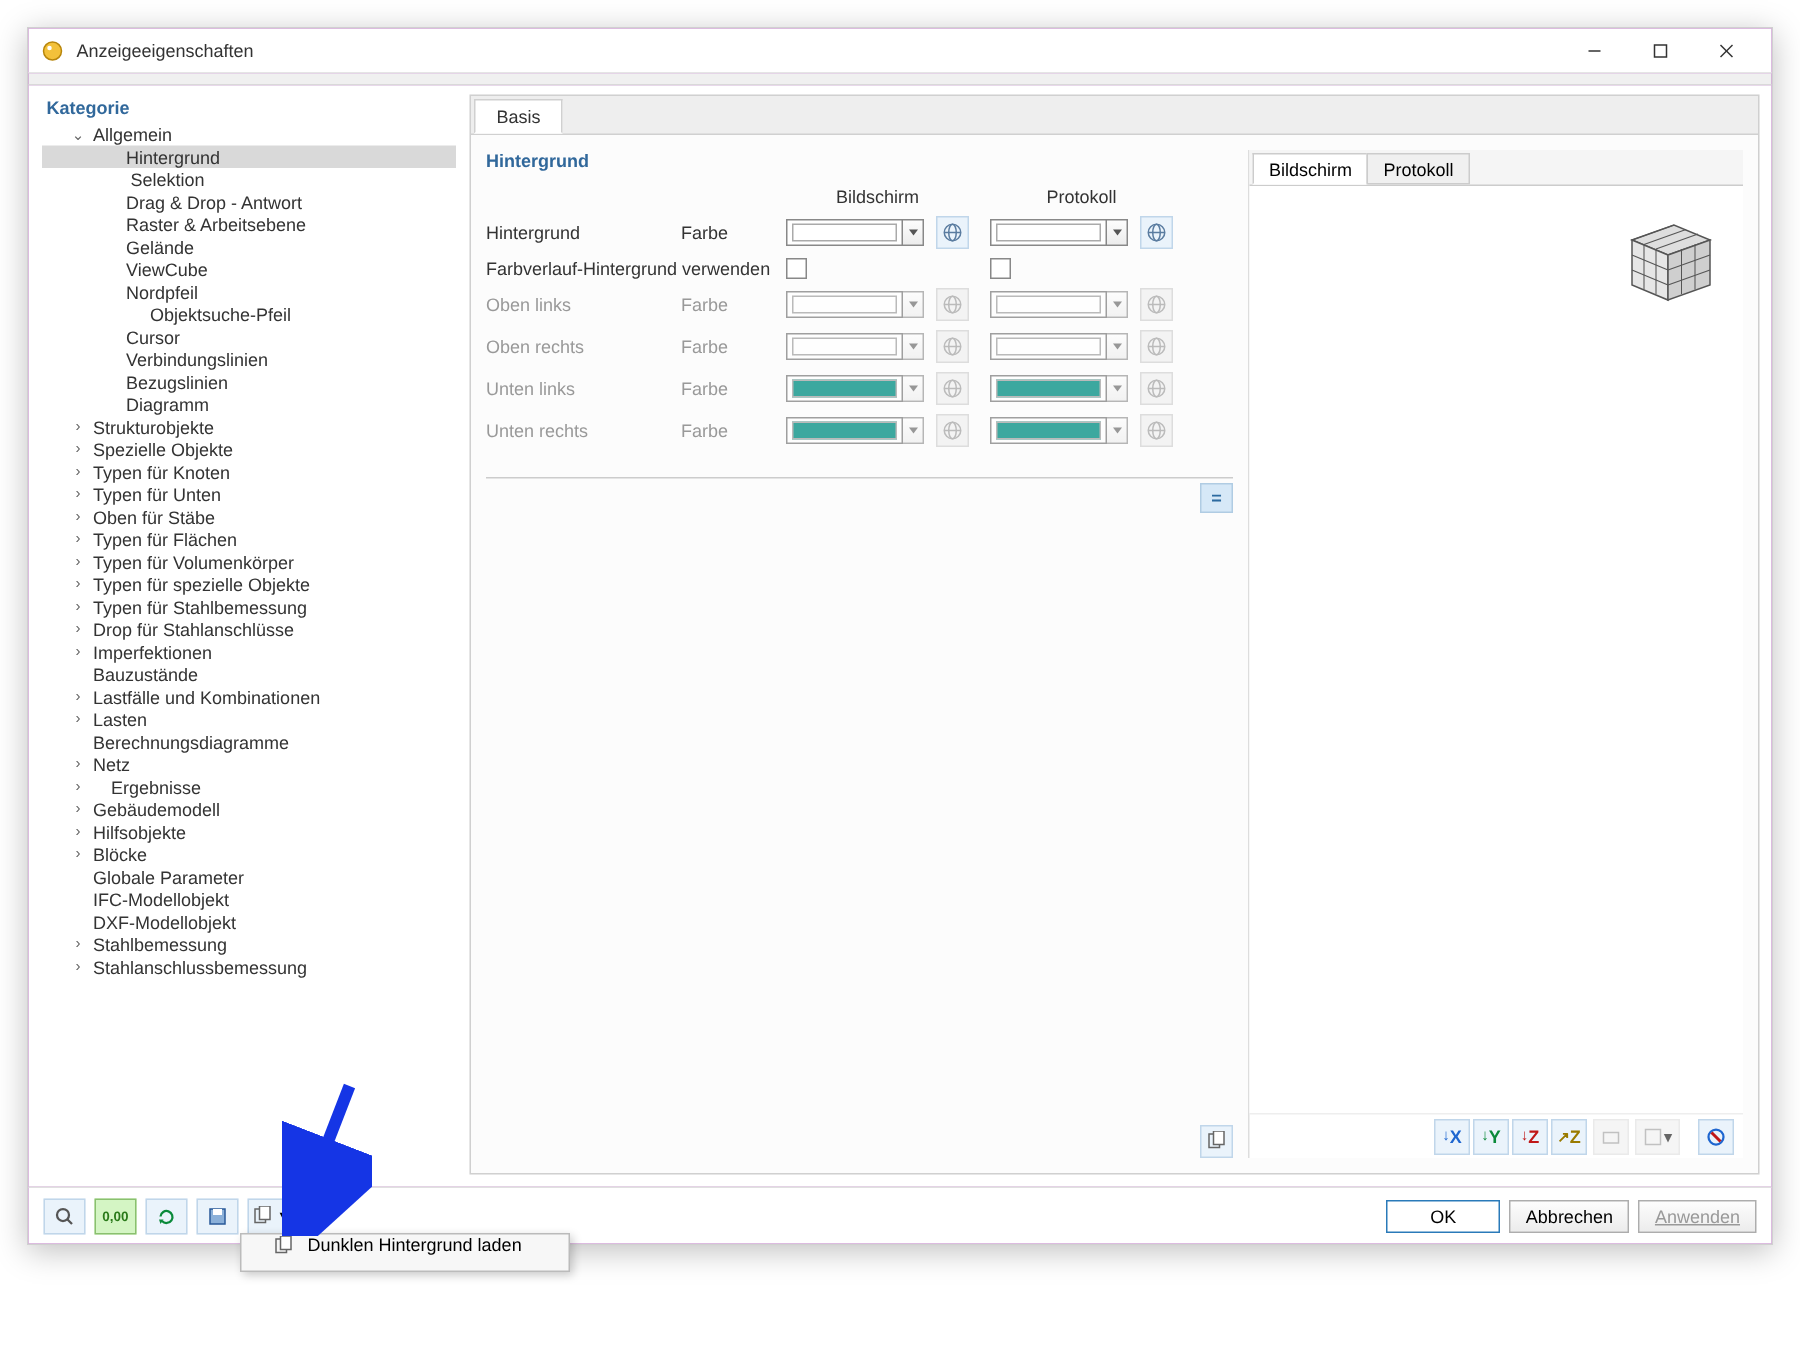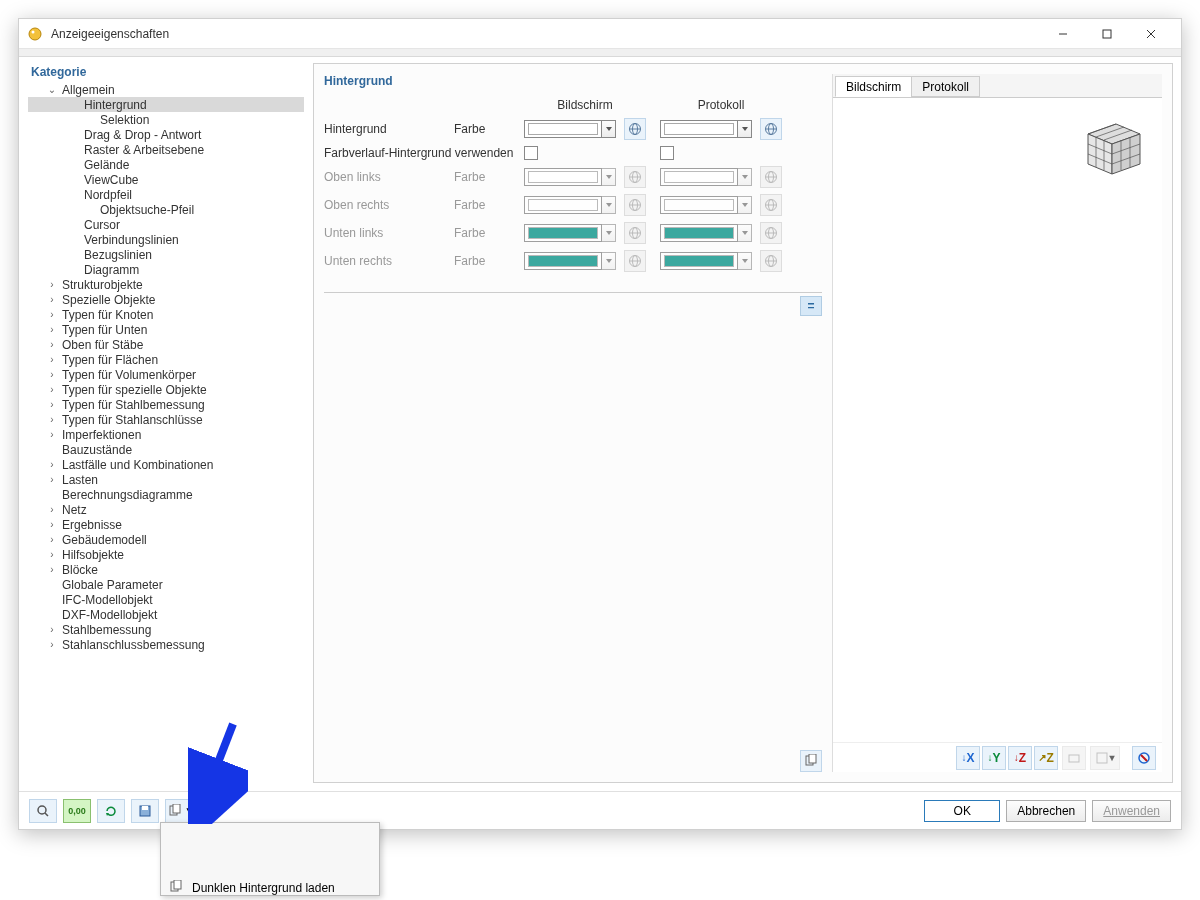--- a/index.html
+++ b/index.html
@@ -59,21 +59,21 @@
   
   .bottombar { height: 38px; border-top: 1px solid #e0e0e0; display: flex; align-items: center; padding: 0 10px; gap: 6px; background: #fff; }
   .bottombar .spacer-flex { flex: 1; }
   .btn { min-width: 76px; height: 22px; border: 1px solid #adadad; background: linear-gradient(#fdfdfd,#ececec); cursor: pointer; padding: 0 10px; }
   .btn.primary { border-color: #2a7ab9; background: #fff; }
   .btn.dis { color: #999; cursor: default; text-decoration: underline; }
   .smallbtn { width: 28px; height: 24px; border: 1px solid #c0d6ea; background: #eaf3fb; display: flex; align-items: center; justify-content: center; cursor: pointer; }
   .smallbtn.split { width: 34px; }
   
   .menu { position: absolute; left: 160px; top: 822px; width: 220px; background: #f7f7f7; border: 1px solid #bbb; box-shadow: 2px 2px 6px rgba(0,0,0,0.2); }
-  .menu-item { display: flex; align-items: flex-end; height: 24px; padding: 0 7px; cursor: pointer; gap: 8px; margin-top: 48px; }
+  .menu-item { display: flex; align-items: flex-start; height: 24px; padding: 0 20px; cursor: pointer; gap: 8px; }
   .menu-icon { width: 16px; height: 16px; display: flex; align-items: center; justify-content: center; }
   
   .arrow-annot { position: absolute; left: 188px; top: 714px; pointer-events: none; }
 </style>
 </head>
 <body>
 
 <div class="window">
 
   <div class="titlebar">
@@ -112,21 +112,21 @@
             <span style="margin-left:4px">Allgemein</span>
           </div>
           <div class="tree-item sel">
             <span class="spacer" style="width:36px"></span>
             <span class="exp"></span>
             <span style="margin-left:4px">Hintergrund</span>
           </div>
           <div class="tree-item">
             <span class="spacer" style="width:36px"></span>
             <span class="exp"></span>
-            <span style="margin-left:20px">Selektion</span>
+            <span style="margin-left:7px">Selektion</span>
           </div>
           <div class="tree-item">
             <span class="spacer" style="width:36px"></span>
             <span class="exp"></span>
             <span style="margin-left:4px">Drag &amp; Drop - Antwort</span>
           </div>
           <div class="tree-item">
             <span class="spacer" style="width:36px"></span>
             <span class="exp"></span>
             <span style="margin-left:4px">Raster &amp; Arbeitsebene</span>
@@ -212,21 +212,21 @@
             <span style="margin-left:4px">Typen für spezielle Objekte</span>
           </div>
           <div class="tree-item">
             <span class="spacer" style="width:14px"></span>
             <span class="exp">›</span>
             <span style="margin-left:4px">Typen für Stahlbemessung</span>
           </div>
           <div class="tree-item">
             <span class="spacer" style="width:14px"></span>
             <span class="exp">›</span>
-            <span style="margin-left:4px">Typen für Stahlanschlüsse</span>
+            <span style="margin-left:4px">Drop für Stahlanschlüsse</span>
           </div>
           <div class="tree-item">
             <span class="spacer" style="width:14px"></span>
             <span class="exp">›</span>
             <span style="margin-left:4px">Imperfektionen</span>
           </div>
           <div class="tree-item">
             <span class="spacer" style="width:14px"></span>
             <span class="exp"></span>
             <span style="margin-left:4px">Bauzustände</span>
@@ -247,21 +247,21 @@
             <span style="margin-left:4px">Berechnungsdiagramme</span>
           </div>
           <div class="tree-item">
             <span class="spacer" style="width:14px"></span>
             <span class="exp">›</span>
             <span style="margin-left:4px">Netz</span>
           </div>
           <div class="tree-item">
             <span class="spacer" style="width:14px"></span>
             <span class="exp">›</span>
-            <span style="margin-left:4px">Ergebnisse</span>
+            <span style="margin-left:16px">Ergebnisse</span>
           </div>
           <div class="tree-item">
             <span class="spacer" style="width:14px"></span>
             <span class="exp">›</span>
             <span style="margin-left:4px">Gebäudemodell</span>
           </div>
           <div class="tree-item">
             <span class="spacer" style="width:14px"></span>
             <span class="exp">›</span>
             <span style="margin-left:4px">Hilfsobjekte</span>
@@ -293,20 +293,23 @@
           </div>
           <div class="tree-item">
             <span class="spacer" style="width:14px"></span>
             <span class="exp">›</span>
             <span style="margin-left:4px">Stahlanschlussbemessung</span>
           </div>
         </div>
     </div>
 
     <div class="center">
+      <div class="tabs">
+        <div class="tab">Basis</div>
+      </div>
       <div class="centerbody">
         <div class="settings">
           <div class="section-title">Hintergrund</div>
 
           <div class="grid" id="settings-grid">
 
             <div></div>
               <div></div>
             <div class="hdr" style="grid-column:3/5;">Bildschirm</div>
             <div></div>

